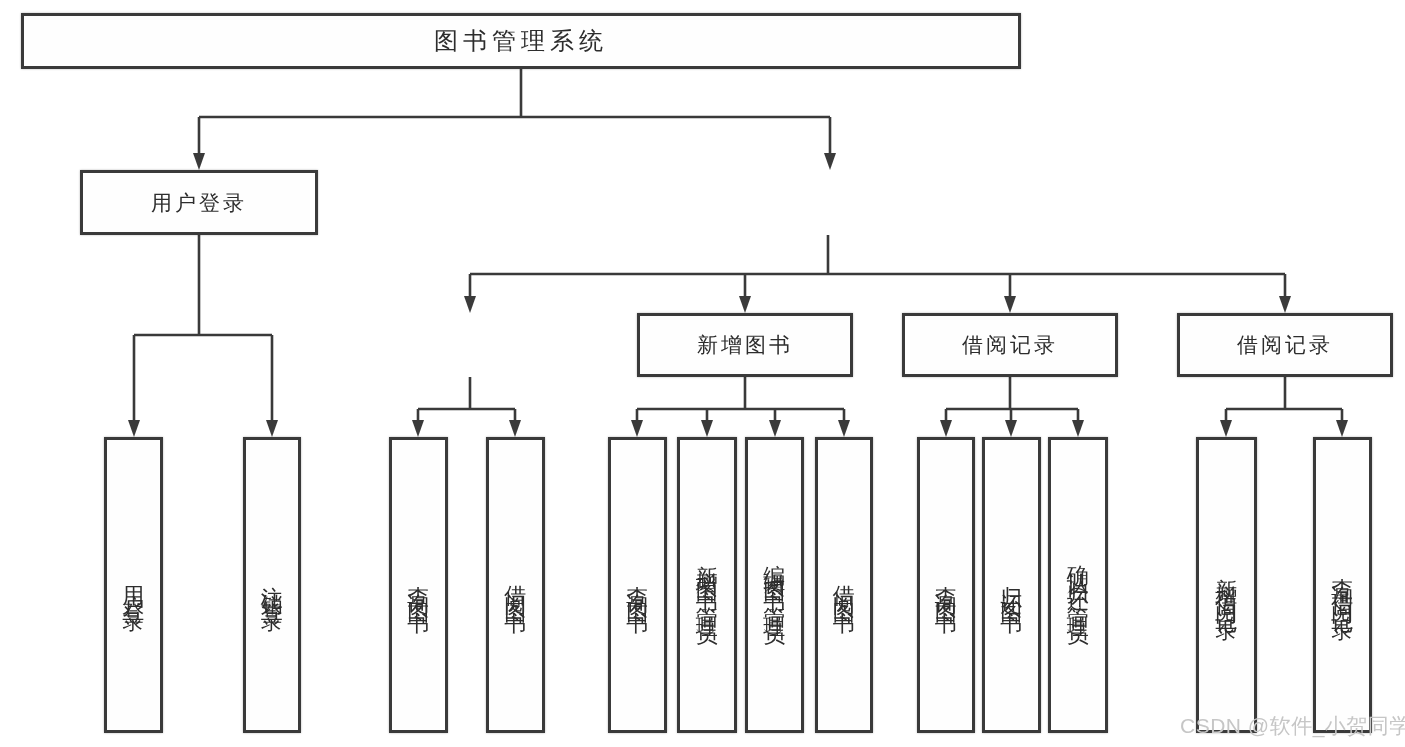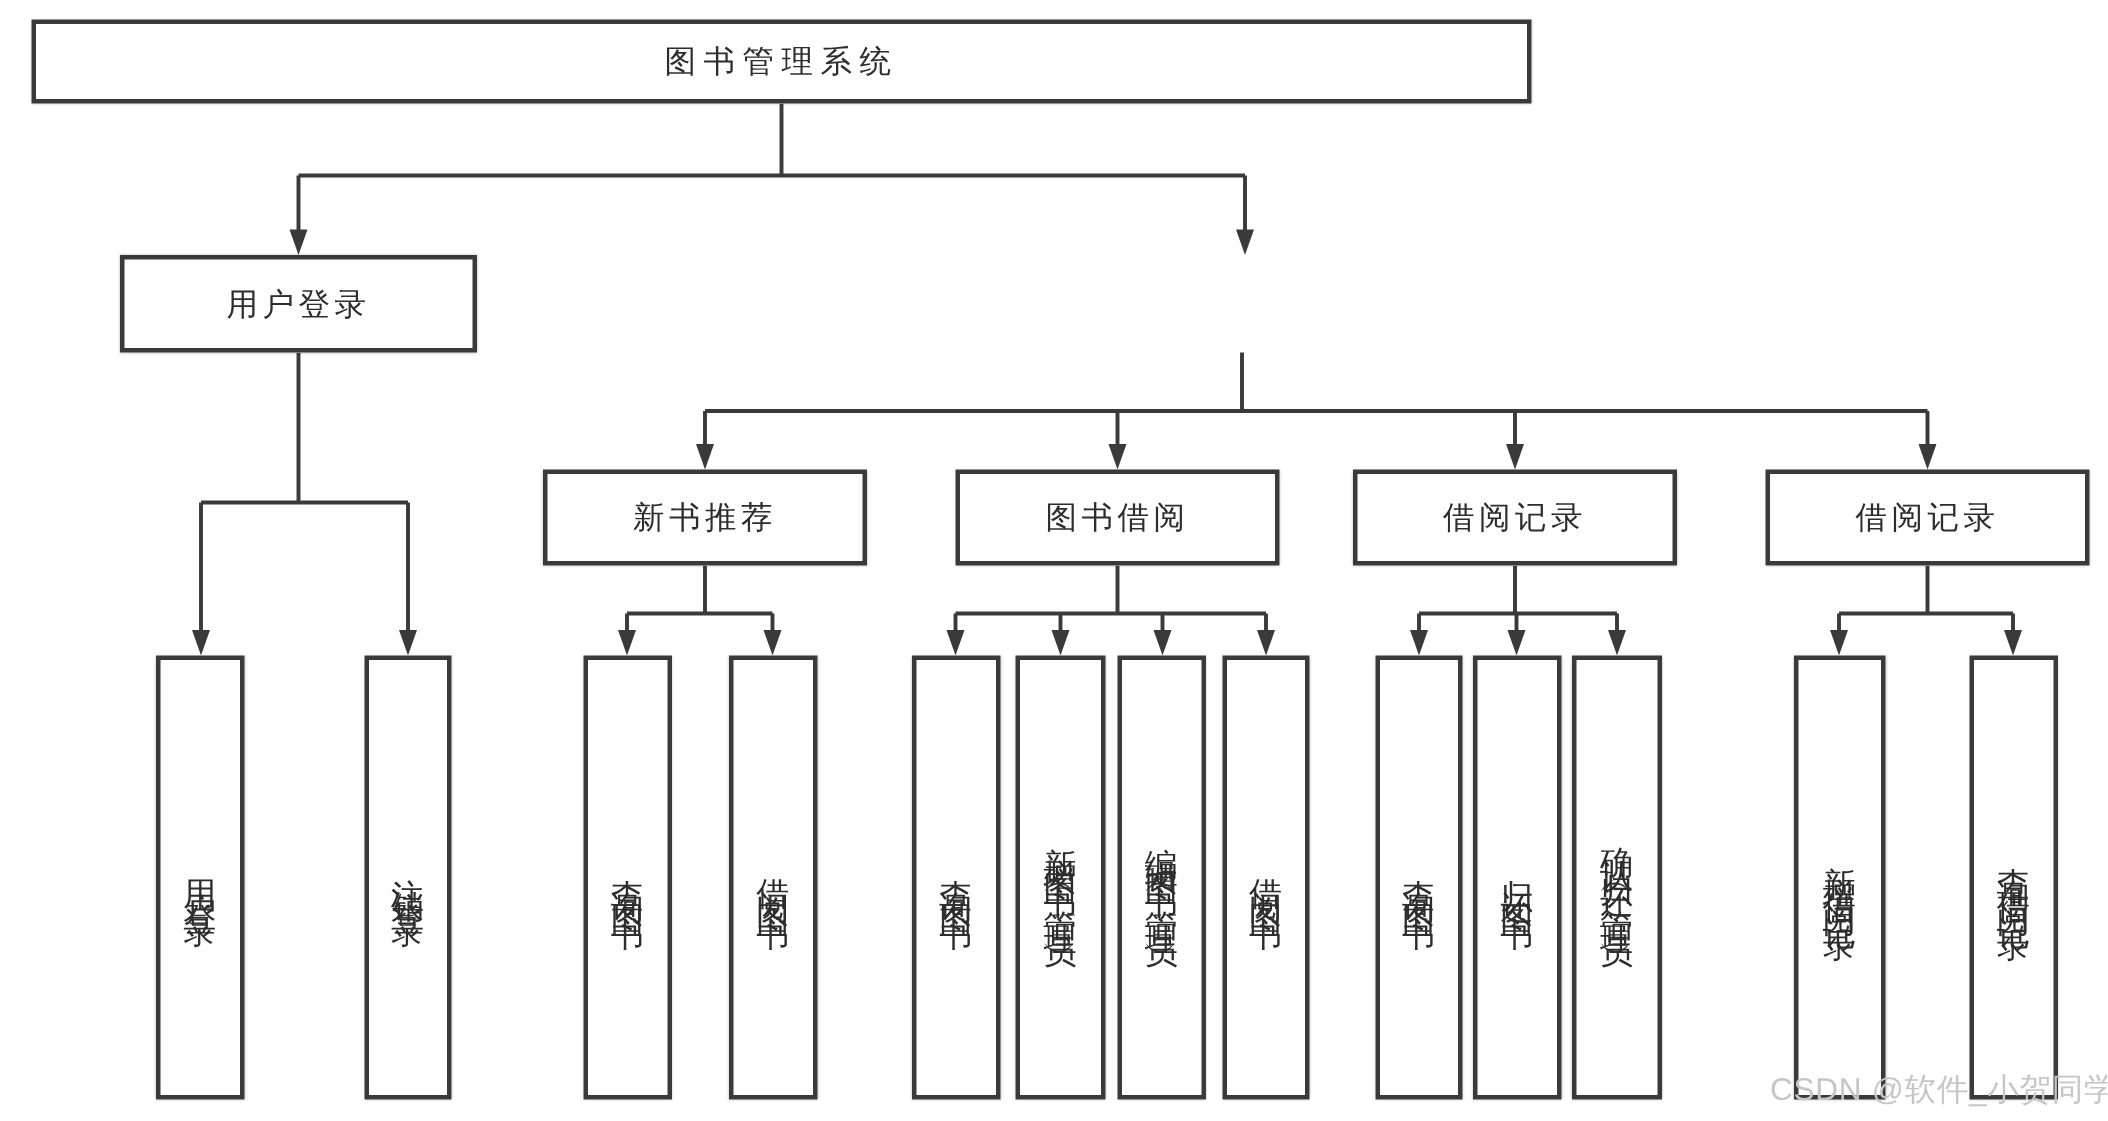--- a/index.html
+++ b/index.html
@@ -9,21 +9,21 @@
   }
   .canvas{position:relative;width:1405px;height:747px;}
   svg.connectors{position:absolute;left:0;top:0;z-index:1;}
   .node{
     position:absolute;box-sizing:border-box;z-index:2;
     background:#fefefe;border:3px solid #3a3a3a;
     display:flex;align-items:center;justify-content:center;
     color:#2d2d2d;box-shadow:0 0 2px rgba(0,0,0,0.28);
   }
   .node.h{font-size:21px;letter-spacing:3px;}
-  .node.root{font-size:21px;letter-spacing:5px;}
+  .node.root{font-size:24px;letter-spacing:5px;}
   .vtext{
     writing-mode:vertical-rl;text-orientation:mixed;
     font-size:22px;letter-spacing:8.5px;line-height:1.15;color:#2d2d2d;
     white-space:nowrap;
   }
   .watermark{
     position:absolute;z-index:3;left:1180px;top:712px;
     font-size:21px;color:#c6c6c6;letter-spacing:0.5px;white-space:nowrap;
   }
 </style>
@@ -61,22 +61,21 @@
       <polygon points="1072,420 1084,420 1078,437"></polygon>
       <polygon points="1220,420 1232,420 1226,437"></polygon>
       <polygon points="1336,420 1348,420 1342,437"></polygon>
     </g>
   </svg>
 
   <div class="node root" style="left:21px;top:13px;width:1000px;height:56px">图书管理系统</div>
 
   <div class="node h" style="left:80px;top:170px;width:238px;height:65px">用户登录</div>
 
-  <div class="node h" style="left:362px;top:313px;width:216px;height:64px">新书推荐</div>
-  <div class="node h" style="left:637px;top:313px;width:216px;height:64px">图书借阅</div>
+  <div class="node h" style="left:637px;top:313px;width:216px;height:64px">新增图书</div>
   <div class="node h" style="left:902px;top:313px;width:216px;height:64px">借阅记录</div>
   <div class="node h" style="left:1177px;top:313px;width:216px;height:64px">借阅记录</div>
 
   <div class="node" style="left:104px;top:437px;width:59px;height:296px">
     <span class="vtext">用户登录</span>
     </div>
   <div class="node" style="left:243px;top:437px;width:58px;height:296px">
     <span class="vtext">注销登录</span>
     </div>
 

